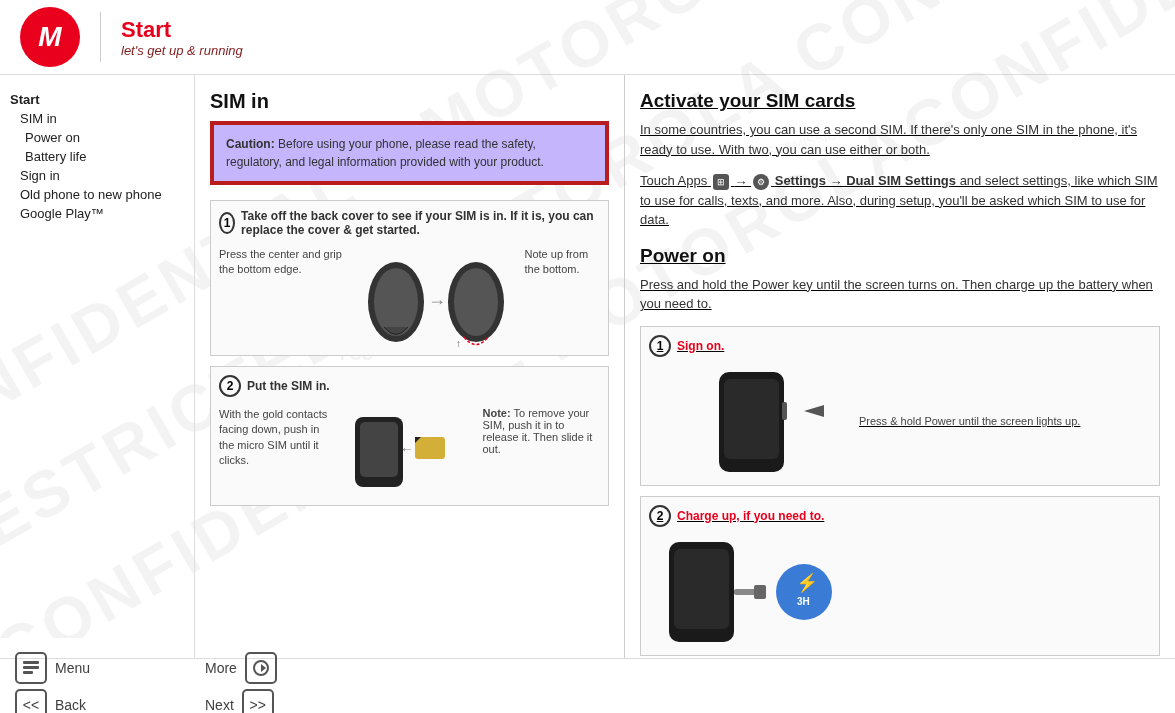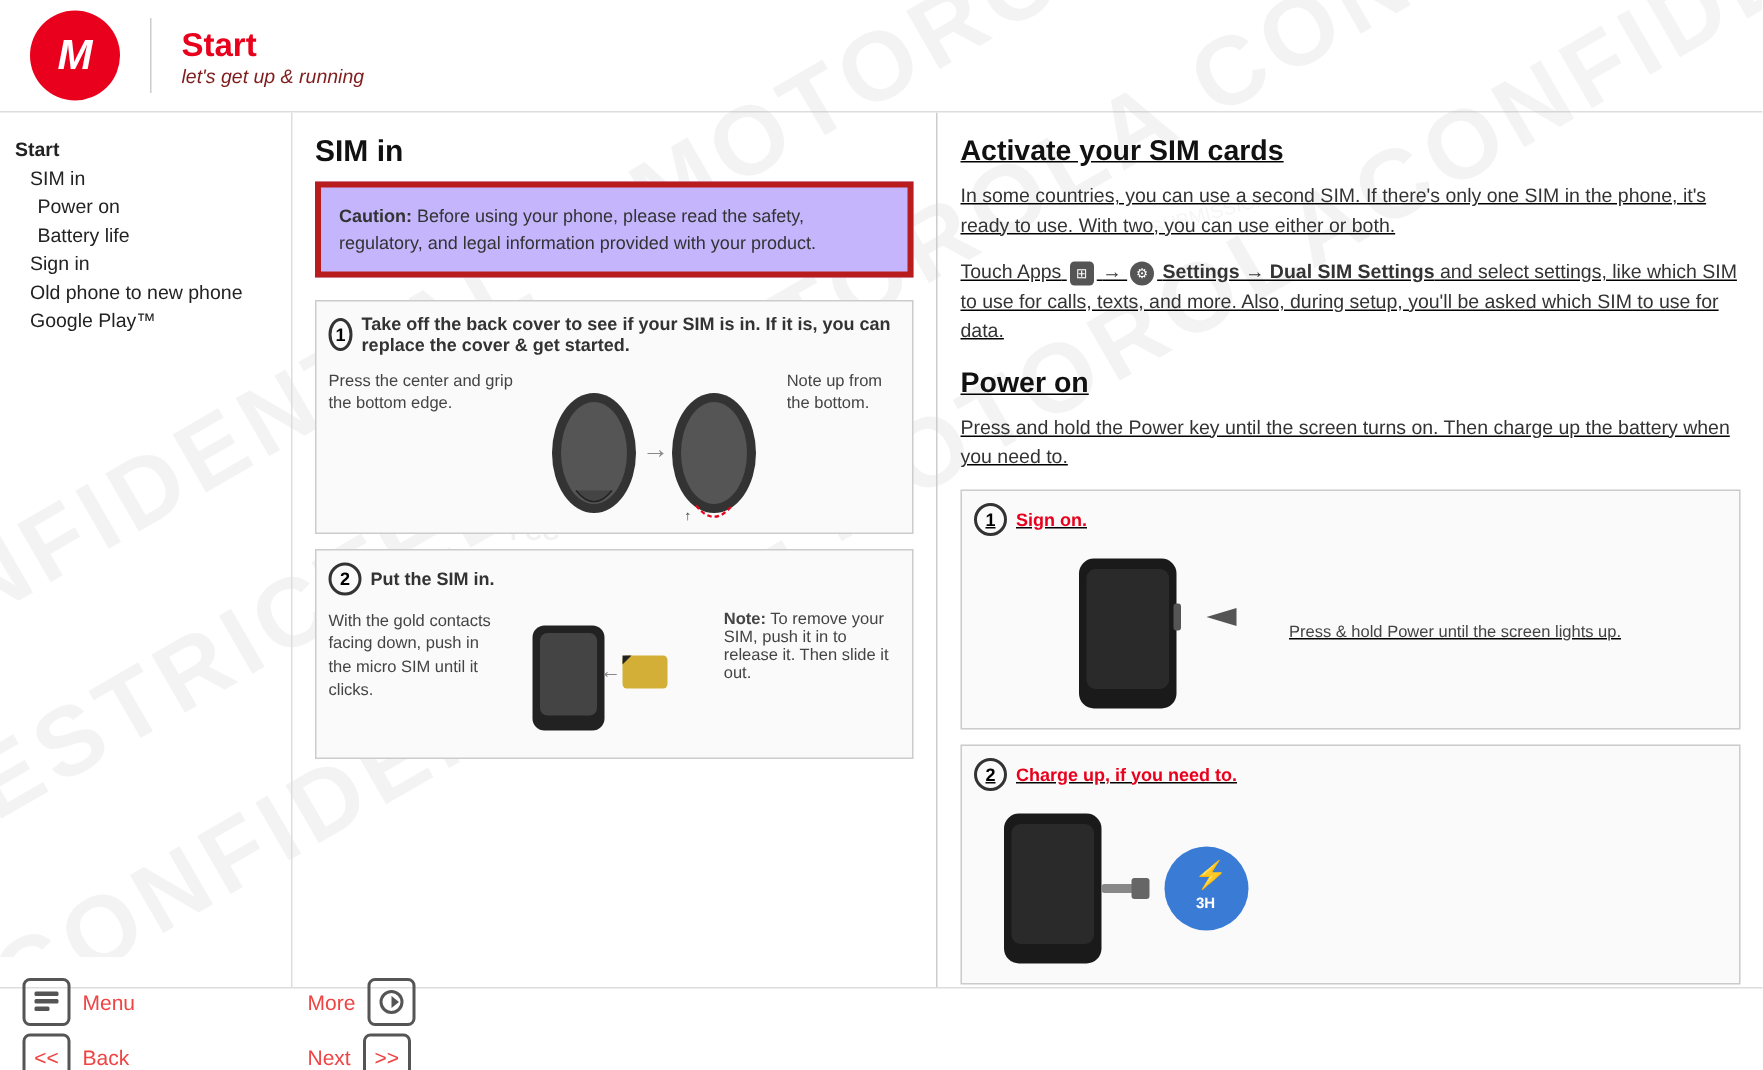--- a/index.html
+++ b/index.html
@@ -231,21 +231,21 @@
       background: #fff;
       position: relative;
       z-index: 1;
     }
     .bottom-btn {
       display: flex;
       align-items: center;
       gap: 8px;
       cursor: pointer;
       font-size: 14px;
-      color: #ef4444;
+      color: #404040;
       min-width: 90px;
     }
     .btn-icon {
       width: 32px;
       height: 32px;
       border: 2px solid #555;
       border-radius: 5px;
       display: flex;
       align-items: center;
       justify-content: center;

